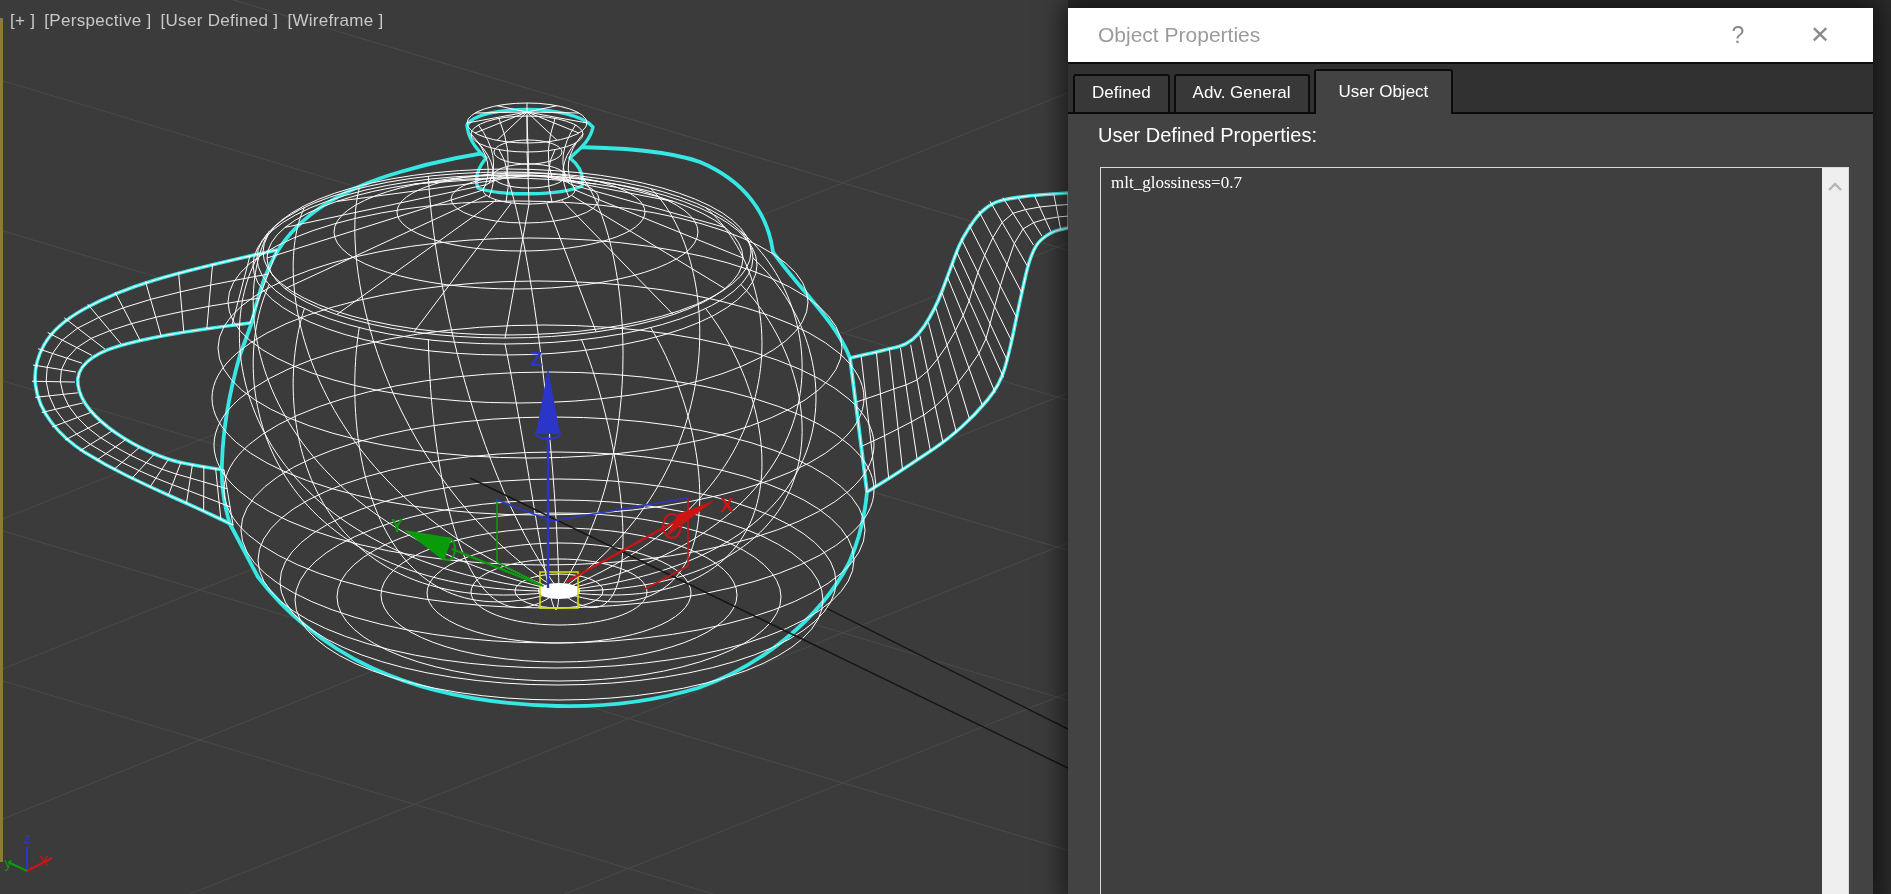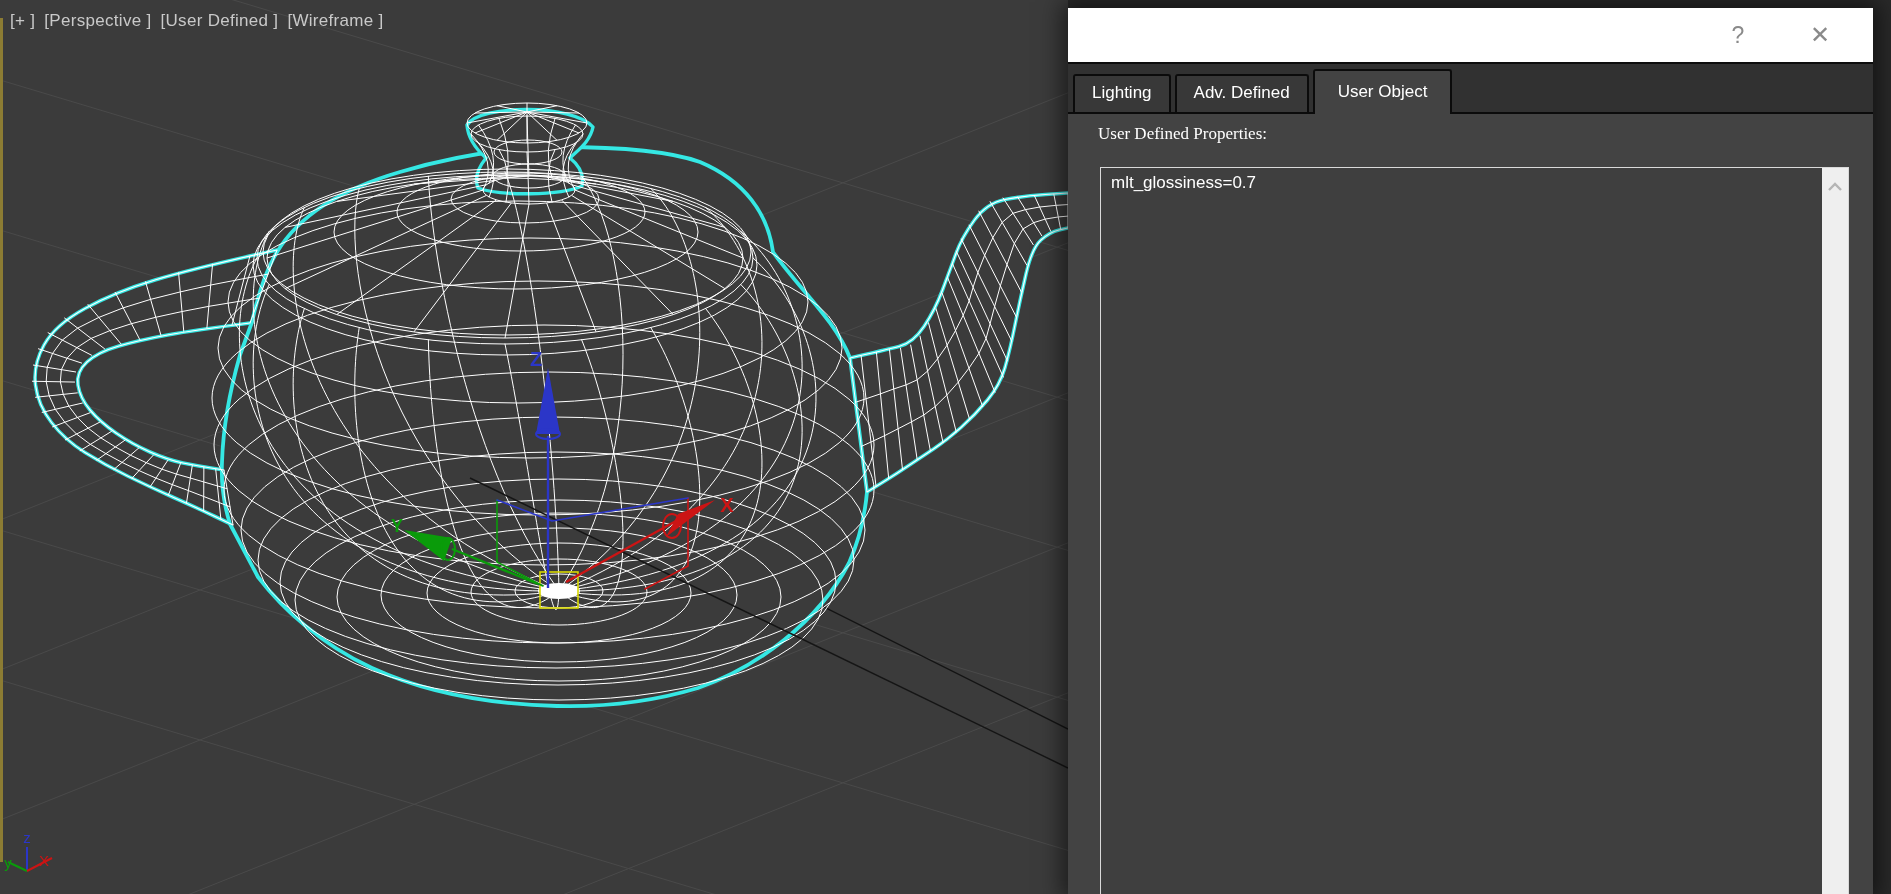--- a/index.html
+++ b/index.html
@@ -25,23 +25,23 @@
   .titlebar{position:relative;height:54px;background:var(--ttl-bg);}
   .titlebar .title{position:absolute;left:30px;top:0;line-height:54px;font-size:21px;color:var(--ttl-text);}
   .titlebar .help{position:absolute;left:652px;top:0;width:36px;text-align:center;line-height:54px;font-size:23px;color:var(--ttl-ctl);cursor:default;}
   .titlebar .close{position:absolute;left:730px;top:0;width:44px;text-align:center;line-height:54px;font-size:24px;color:var(--ttl-ctl);cursor:default;}
   .divider{height:2px;background:#0d0d0d;}
   .tabstrip{height:48px;background:var(--dlg-bg);display:flex;align-items:flex-end;padding-left:5px;}
   .tab{height:38px;line-height:34px;padding:0 17px;margin-right:4px;font-size:17px;color:var(--text);
        background:var(--tab-bg);border:2px solid var(--tab-border);border-bottom:none;border-radius:3px 3px 0 0;cursor:default;}
   .tab.active{height:45px;line-height:41px;margin-bottom:-2px;padding:0 23px;background:var(--tab-active);position:relative;z-index:2;}
   .page{position:relative;height:782px;background:var(--page-bg);border-top:2px solid var(--tab-border);}
-  .field-label{position:absolute;left:30px;top:10px;font-size:17px;color:var(--text);font-family:Liberation Serif, serif;}
+  .field-label{position:absolute;left:30px;top:10px;font-size:20px;color:var(--text);}
   .textfield{position:absolute;left:32px;right:24px;top:53px;bottom:0;background:var(--field-bg);
-             border:1px solid var(--field-border);border-bottom:none;}
+             border:1px solid var(--field-border);border-bottom:none;font-family:Liberation Serif, serif;}
   .textcontent{padding:5px 36px 5px 10px;font-size:17px;color:var(--text);white-space:pre-wrap;}
   .scrollbar{position:absolute;top:0;right:0;bottom:0;width:26px;background:var(--scroll-bg);text-align:center;}
   .scrollbar svg{margin-top:14px;}
 </style>
 </head>
 <body>
 
 <div class="stage">
 
   <div class="viewport">
@@ -237,27 +237,28 @@
       <text x="44" y="866" font-size="15" fill="#cc1414" text-anchor="middle">X</text>
     </svg>
     <div class="vp-yellow-border"></div>
     <div class="vp-label">
       <span>[+ ]</span><span>[Perspective ]</span><span>[User Defined ]</span><span>[Wireframe ]</span>
     </div>
   </div>
 
   <div class="dialog">
     <div class="titlebar">
+      <span class="title">Object Properties</span>
       <span class="help">?</span>
       <span class="close">✕</span>
     </div>
     <div class="divider"></div>
     <div class="tabstrip">
-      <div class="tab">Lighting</div>
-      <div class="tab">Adv. Defined</div>
+      <div class="tab">Defined</div>
+      <div class="tab">Adv. General</div>
       <div class="tab active">User Object</div>
     </div>
     <div class="page">
       <div class="field-label">User Defined Properties:</div>
       <div class="textfield">
         <div class="textcontent">mlt_glossiness=0.7</div>
         <div class="scrollbar">
           <svg width="16" height="10">
             <polyline points="2,8 8,2 14,8" fill="none" stroke="#b5b5b5" stroke-width="2.4"></polyline>
           </svg>

